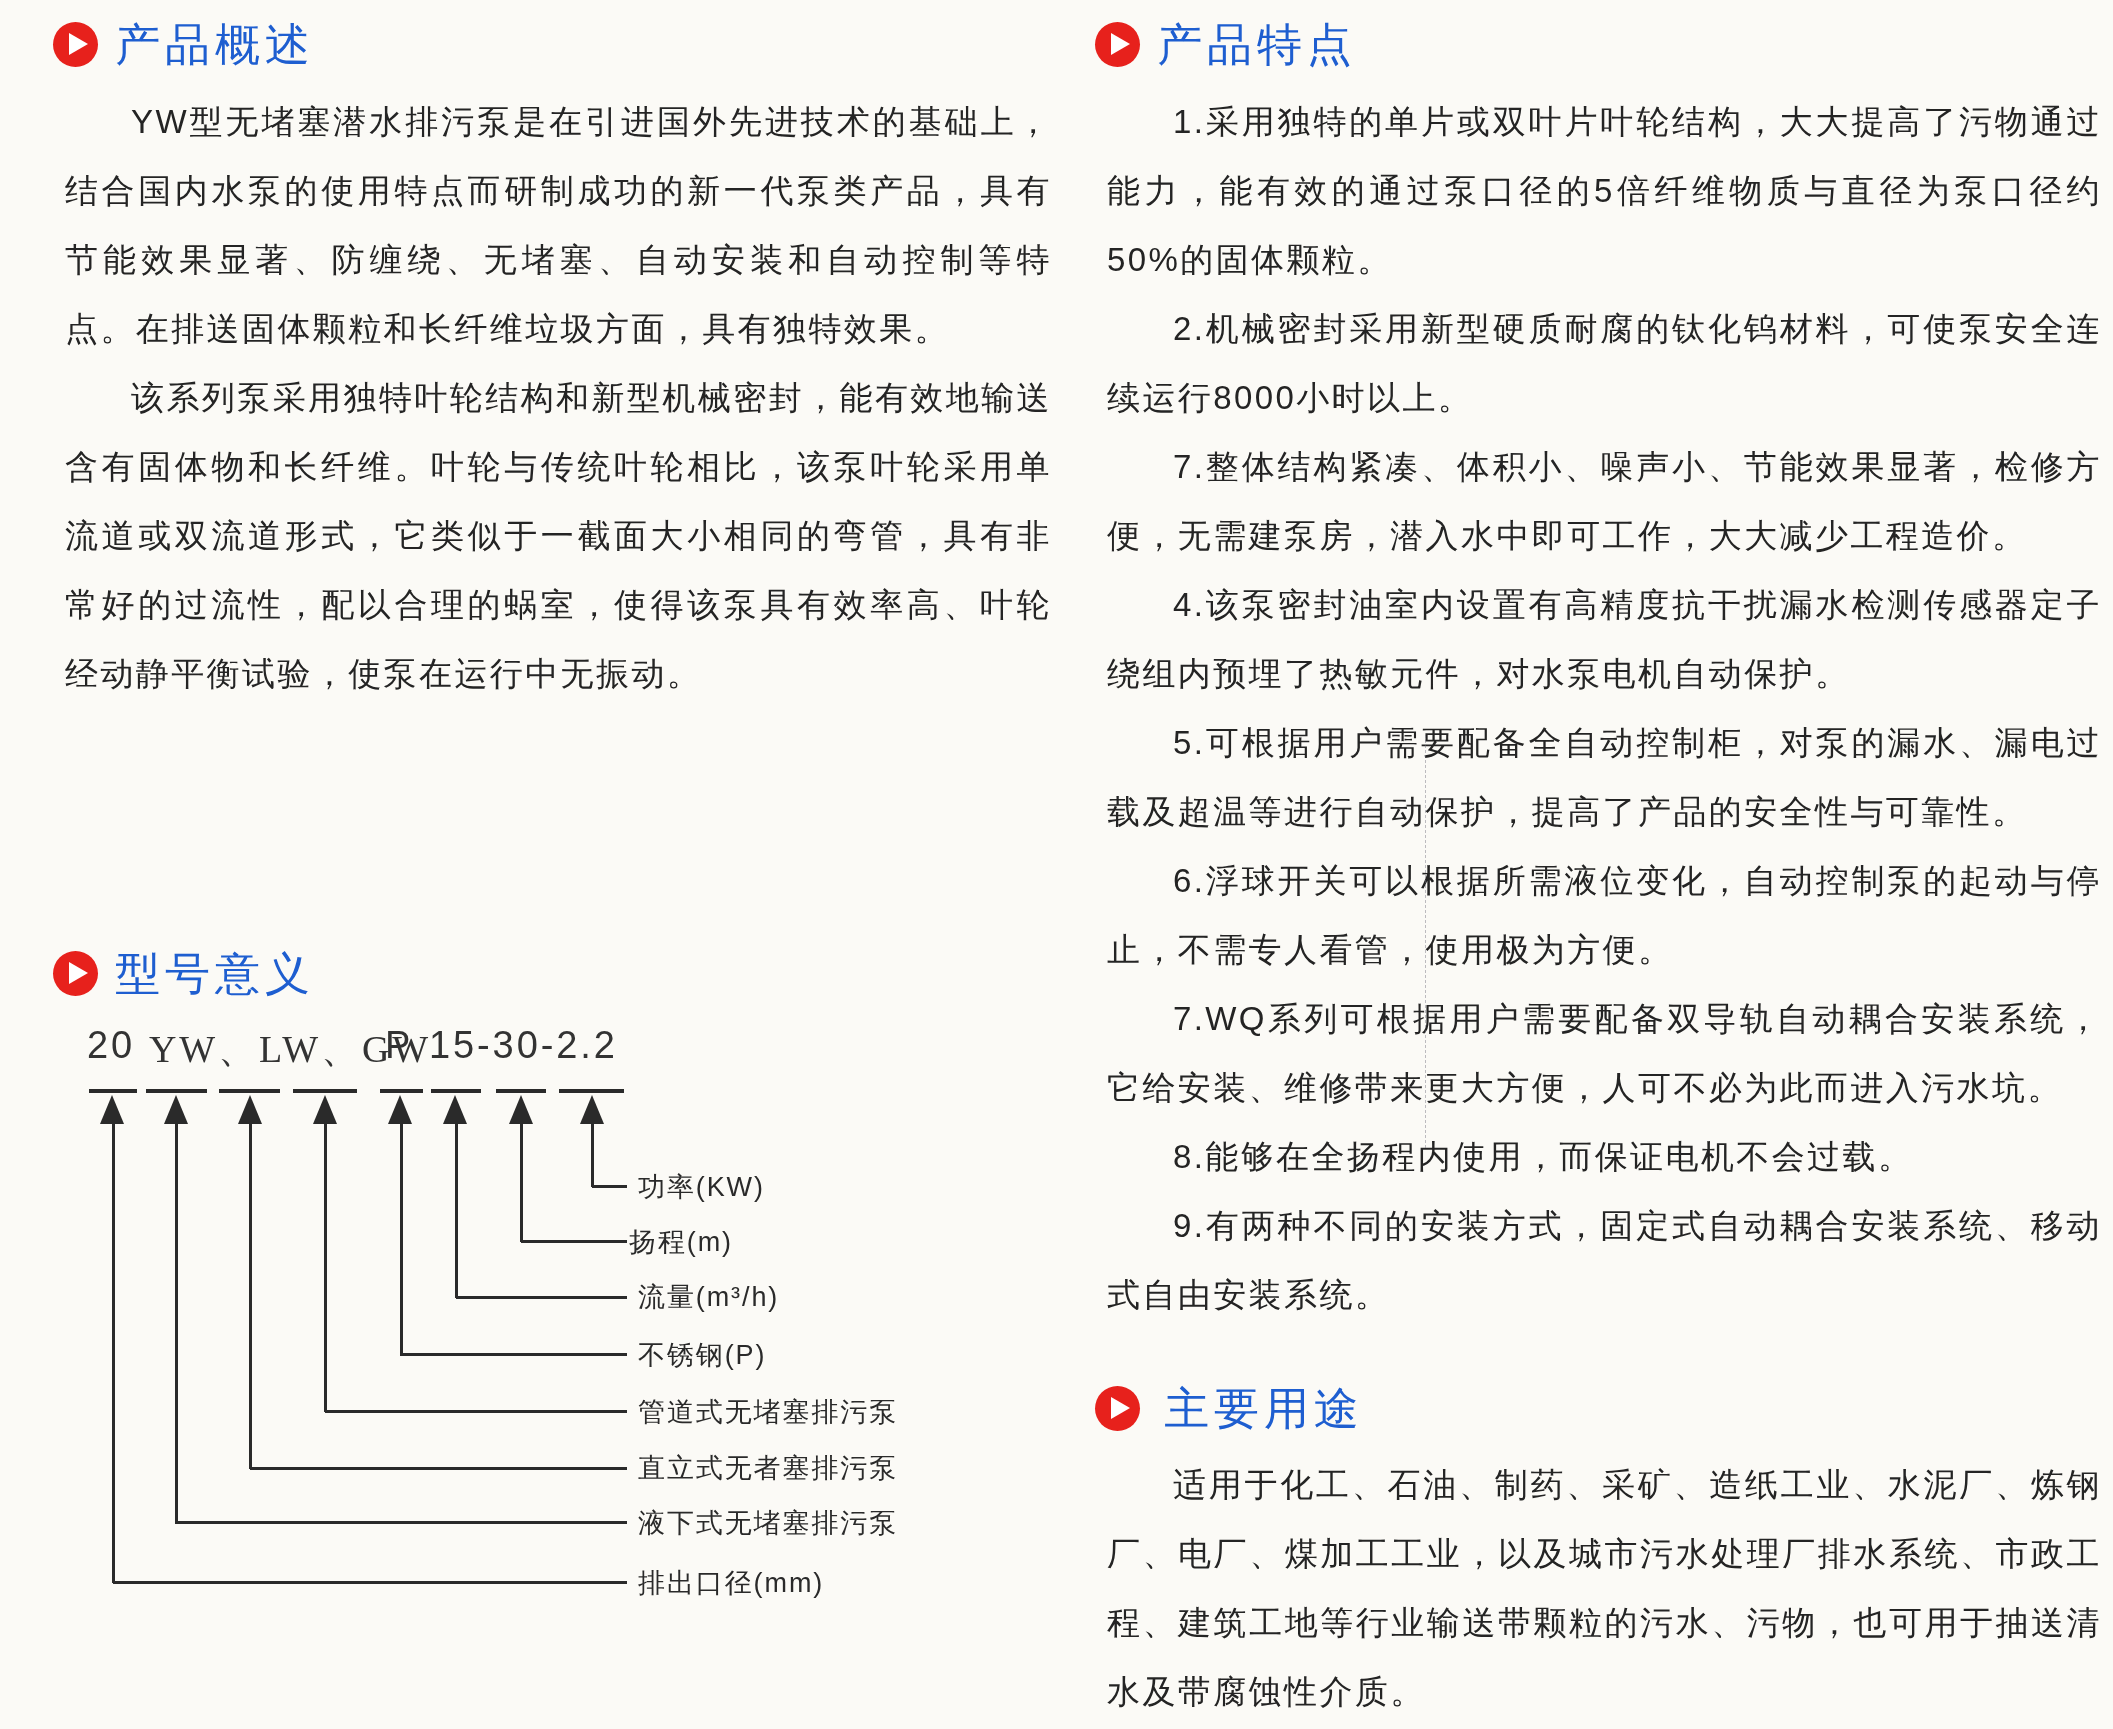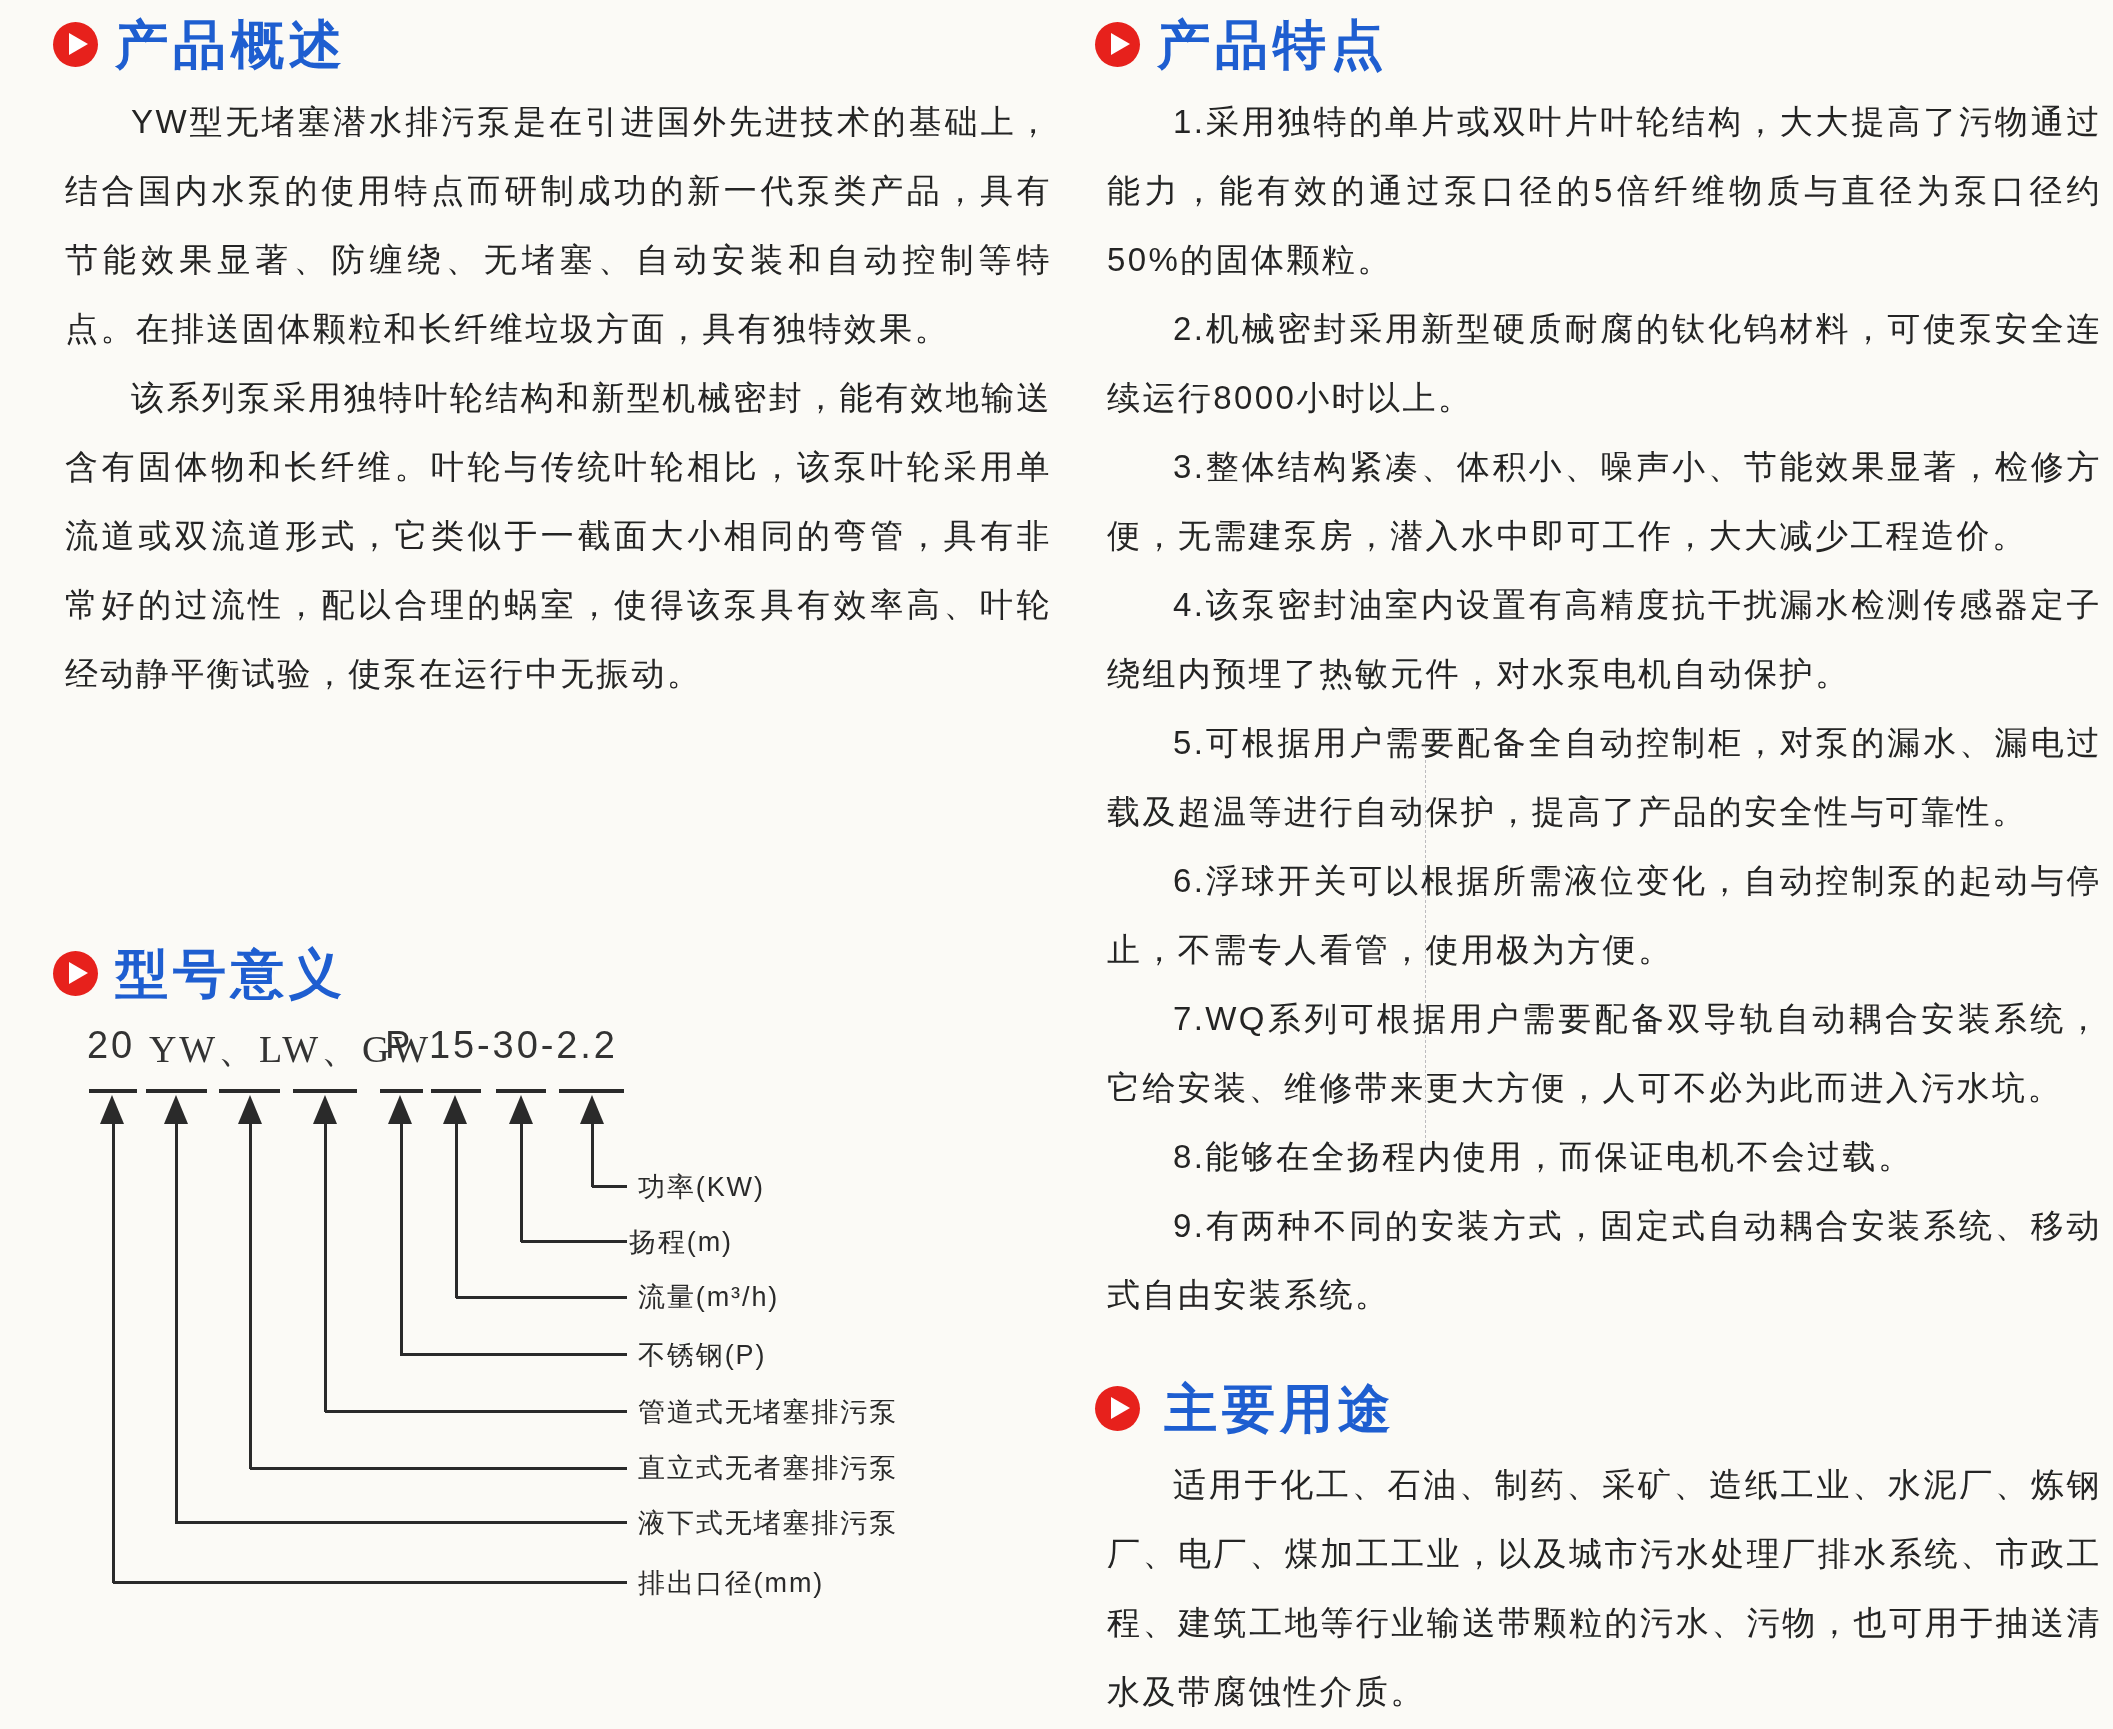--- a/index.html
+++ b/index.html
@@ -18,21 +18,21 @@
   .sec-icon{
     width:45px;height:45px;border-radius:50%;background:var(--red);
     display:flex;align-items:center;justify-content:center;flex:0 0 auto;
   }
   .sec-icon .tri{
     width:0;height:0;margin-left:6.7px;
     border-top:11.5px solid transparent;border-bottom:11.5px solid transparent;
     border-left:19px solid #ffffff;
   }
   .sec-title{
-    font-size:53px;font-weight:bold;color:var(--blue);
+    font-size:45px;font-weight:normal;color:var(--blue);
     letter-spacing:4.8px;line-height:1;
   }
   .body{margin-top:15.4px;margin-left:12px;}
   .body p{
     margin:0;font-size:33px;line-height:69px;letter-spacing:2.4px;
     text-align:justify;text-indent:2em;color:var(--ink);
   }
   
   #diagram{position:absolute;left:58px;top:1016px;width:970px;height:653px;}
   .code-piece{position:absolute;top:7.7px;font-size:38px;letter-spacing:2.9px;color:#333;white-space:nowrap;}
@@ -124,21 +124,21 @@
 <section class="col" id="features" style="left:1095px;top:17.3px;width:1007px;">
   <div class="sec-head">
     <span class="sec-icon">
         <span class="tri"></span>
       </span>
     <h2 class="sec-title" style="margin:0;">产品特点</h2>
   </div>
   <div class="body">
       <p>1.采用独特的单片或双叶片叶轮结构，大大提高了污物通过能力，能有效的通过泵口径的5倍纤维物质与直径为泵口径约50%的固体颗粒。</p>
       <p>2.机械密封采用新型硬质耐腐的钛化钨材料，可使泵安全连续运行8000小时以上。</p>
-      <p>3.整体结构紧凑、体积小、噪声小、节能效果显著，检修方便，无需建泵房，潜入水中即可工作，大大减少工程造价。</p>
+      <p>7.整体结构紧凑、体积小、噪声小、节能效果显著，检修方便，无需建泵房，潜入水中即可工作，大大减少工程造价。</p>
       <p>4.该泵密封油室内设置有高精度抗干扰漏水检测传感器定子绕组内预埋了热敏元件，对水泵电机自动保护。</p>
       <p>5.可根据用户需要配备全自动控制柜，对泵的漏水、漏电过载及超温等进行自动保护，提高了产品的安全性与可靠性。</p>
       <p>6.浮球开关可以根据所需液位变化，自动控制泵的起动与停止，不需专人看管，使用极为方便。</p>
       <p>7.WQ系列可根据用户需要配备双导轨自动耦合安装系统，它给安装、维修带来更大方便，人可不必为此而进入污水坑。</p>
       <p>8.能够在全扬程内使用，而保证电机不会过载。</p>
       <p>9.有两种不同的安装方式，固定式自动耦合安装系统、移动式自由安装系统。</p>
     </div>
 </section>
 
 <section class="col" id="main-uses" style="left:1095px;top:1381px;width:1007px;">

